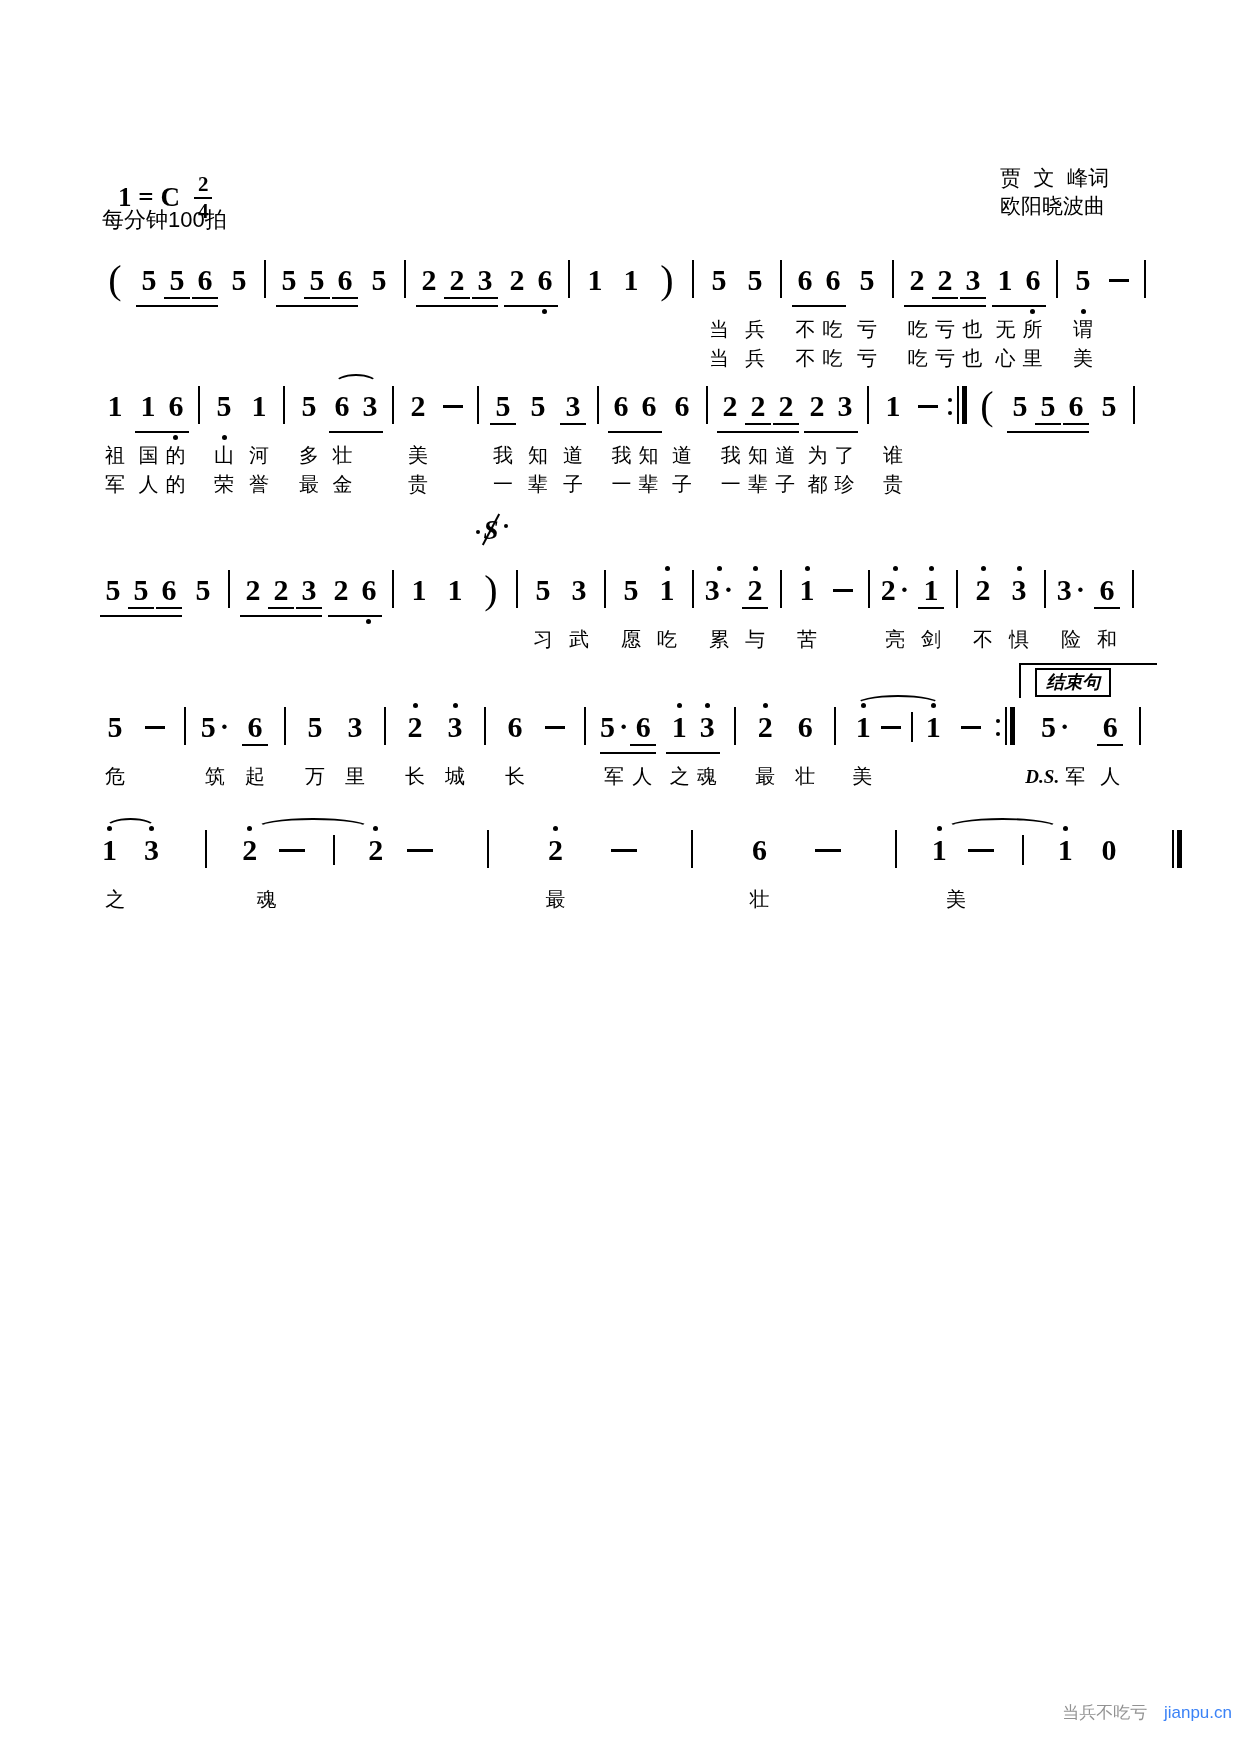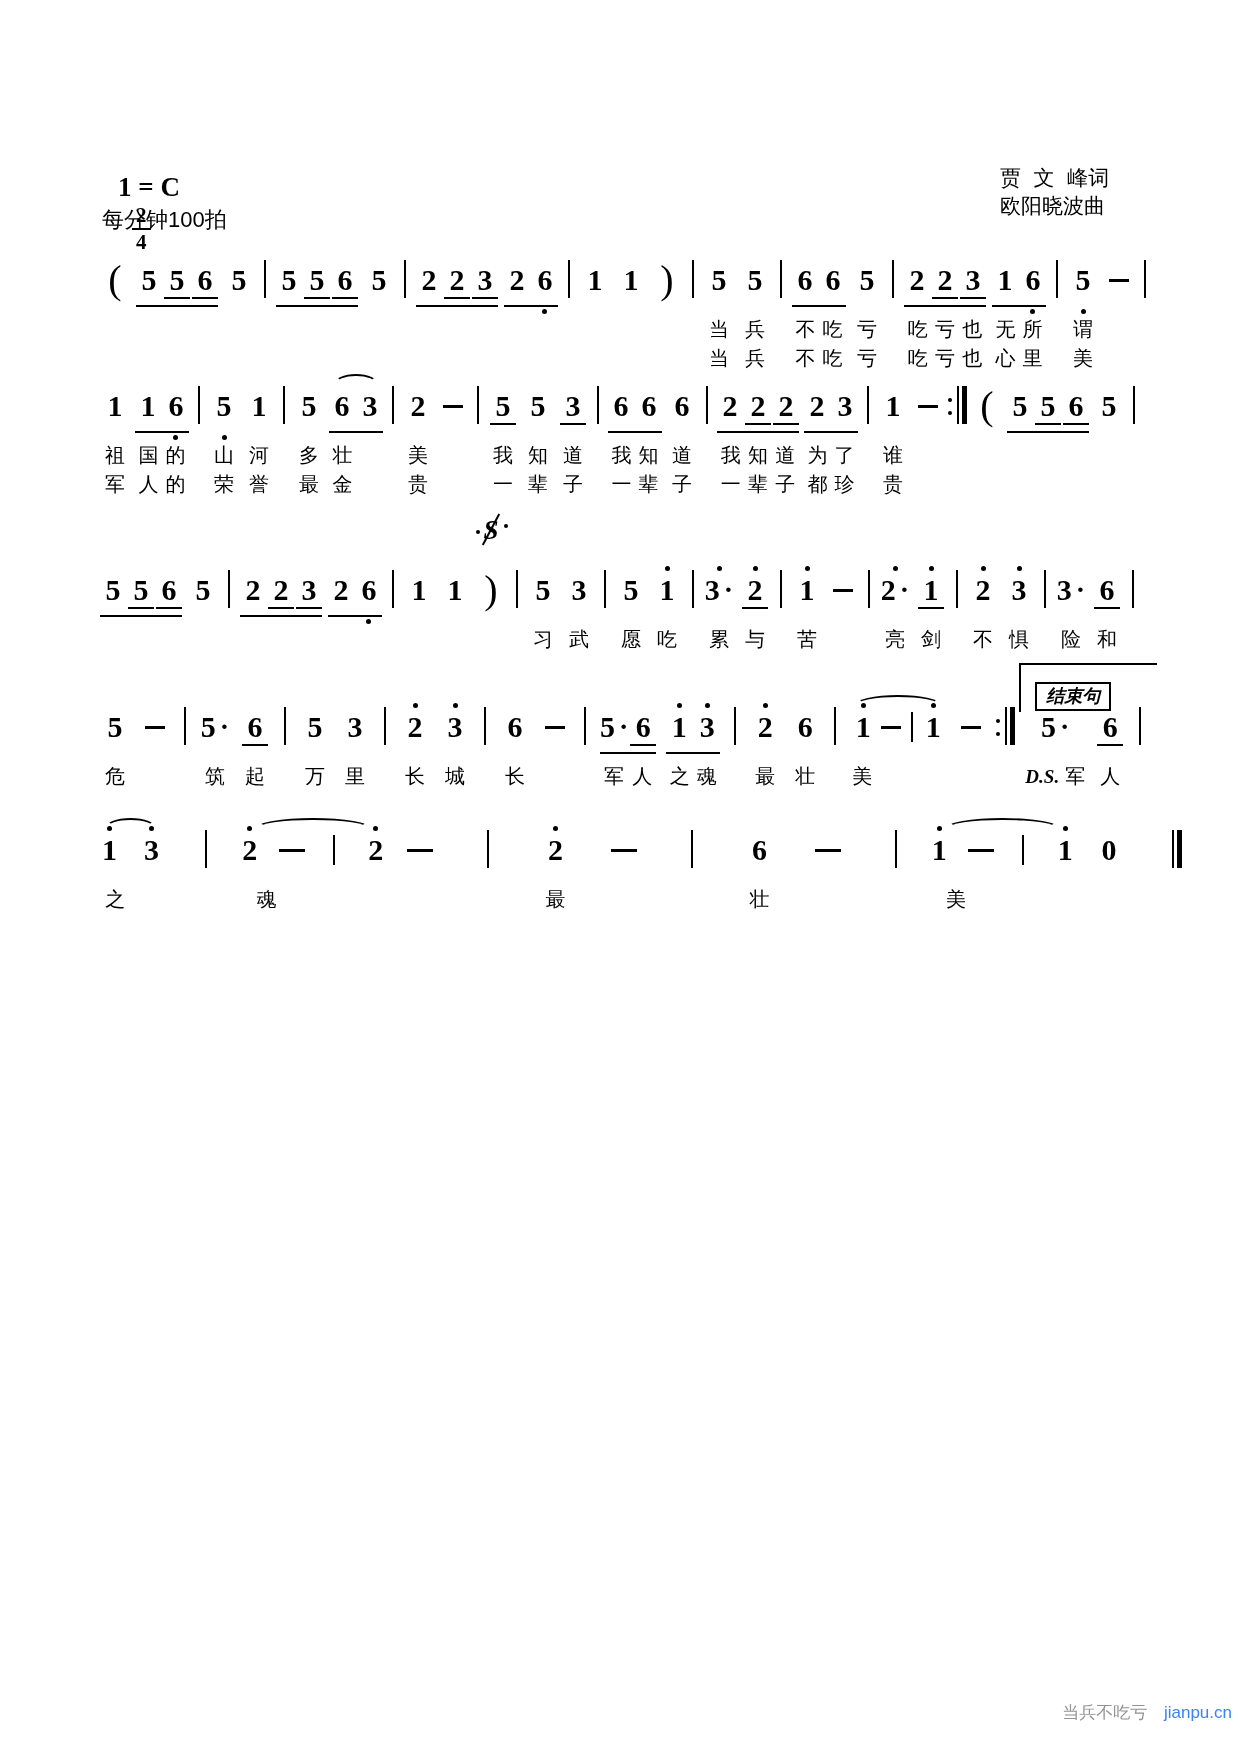--- a/index.html
+++ b/index.html
@@ -4,21 +4,21 @@
 <style>
   html,body{margin:0;padding:0;background:#fff;}
   body{width:1240px;height:1754px;position:relative;overflow:hidden;
        font-family:"Liberation Sans",sans-serif;color:#000;}
   
   .header{position:relative;height:248px;}
   .title{position:absolute;left:0;right:0;top:100px;text-align:center;
          font-size:38px;font-weight:600;letter-spacing:3px;}
   .keysig{position:absolute;left:118px;top:172px;
           font-family:"Liberation Serif",serif;font-weight:700;font-size:27px;
-          display:flex;align-items:flex-start;flex-direction:column;}
+          display:flex;align-items:center;}
   .frac{display:inline-flex;flex-direction:column;align-items:center;
         font-size:21px;line-height:1;margin-left:14px;margin-top:2px;}
   .frac .num{padding:0 4px 2px;}
   .frac .den{border-top:2px solid #000;padding:2px 4px 0;}
   .tempo{position:absolute;left:102px;top:205px;font-size:22px;}
   .credits{position:absolute;left:1000px;top:166px;text-align:left;
            font-family:Liberation Mono, monospace;font-size:21px;line-height:28px;}
   
   .score{padding-left:100px;width:1100px;}
   .line{display:flex;align-items:flex-start;flex-wrap:nowrap;}
@@ -56,21 +56,21 @@
   .paren{font-family:"Liberation Serif",serif;font-weight:400;font-size:40px;line-height:34px;}
   .lyrrow{display:flex;width:100%;height:29px;}
   .lsyl{flex:1;text-align:center;font-size:20px;line-height:26px;white-space:nowrap;}
   .ds{font-family:"Liberation Serif",serif;font-style:italic;font-weight:700;
       font-size:19px;margin-right:6px;}
   .slurarc{position:absolute;top:-6px;left:5px;right:5px;height:16px;
            border:2px solid transparent;border-top:2px solid #000;border-radius:50%;}
   .ending{position:relative;display:flex;gap:var(--g);}
   .endbracket{position:absolute;left:-6px;right:-12px;top:-38px;height:30px;
               border-top:2px solid #000;border-left:2px solid #000;
-              text-align:left;padding:17px 0 0 14px;white-space:nowrap;}
+              text-align:left;padding:3px 0 0 14px;white-space:nowrap;}
   .endbracket span{display:inline-block;border:2px solid #000;padding:0 9px 1px;
                    font-style:italic;font-size:18px;font-weight:600;}
   .segno-row{margin:14px 0 10px 378px;height:34px;}
   .segno{position:relative;width:26px;height:32px;text-align:center;
          font-family:"Liberation Serif",serif;font-style:italic;font-weight:700;
          font-size:27px;line-height:32px;}
   .segno::before{content:"";position:absolute;left:12px;top:-2px;width:2px;height:35px;
                  background:#000;transform:rotate(28deg);}
   .segno::after{content:"";position:absolute;width:4px;height:4px;border-radius:50%;
                 background:#000;left:-2px;top:16px;box-shadow:28px -6px 0 0 #000;}

